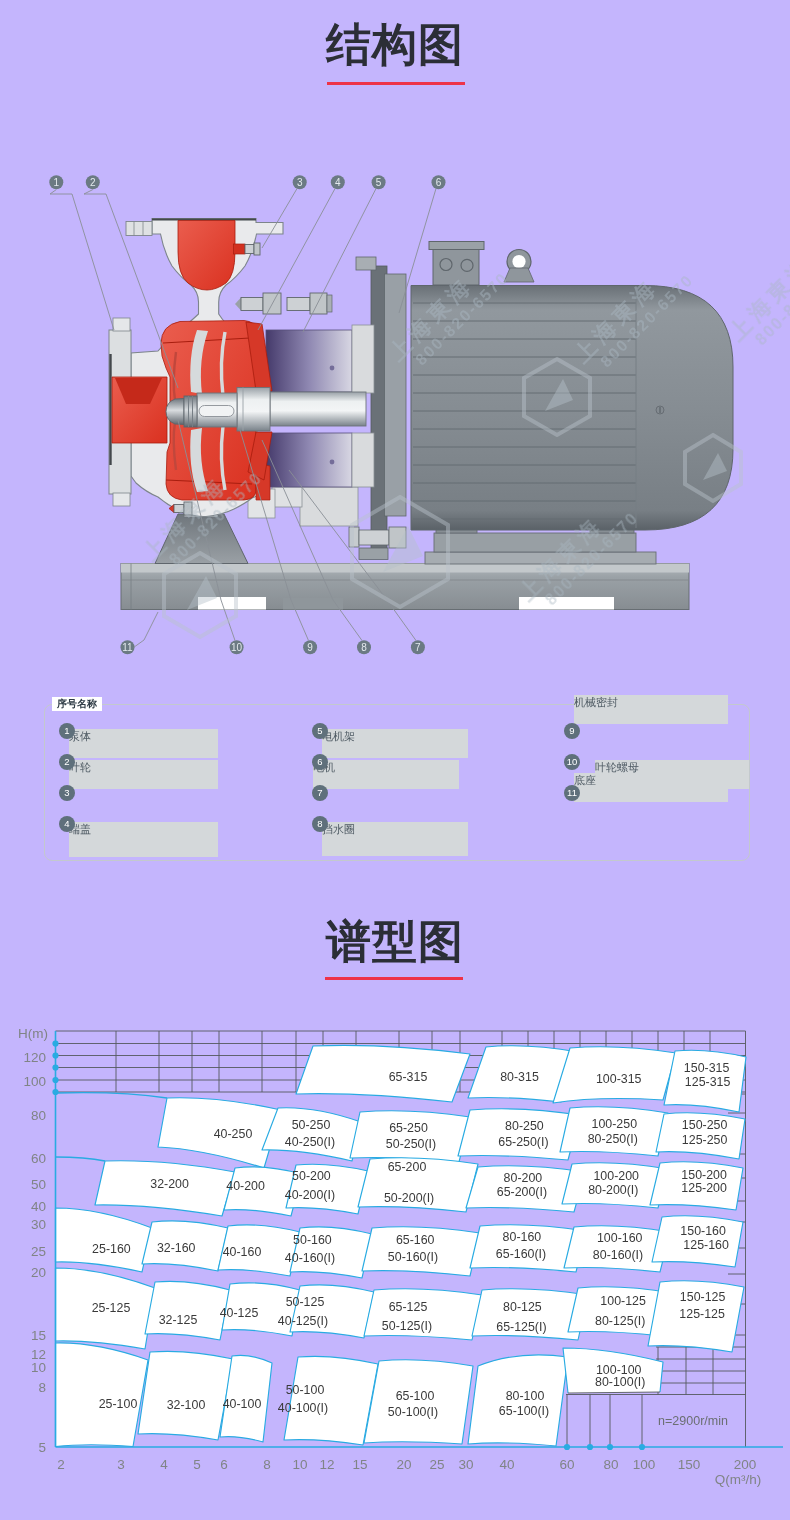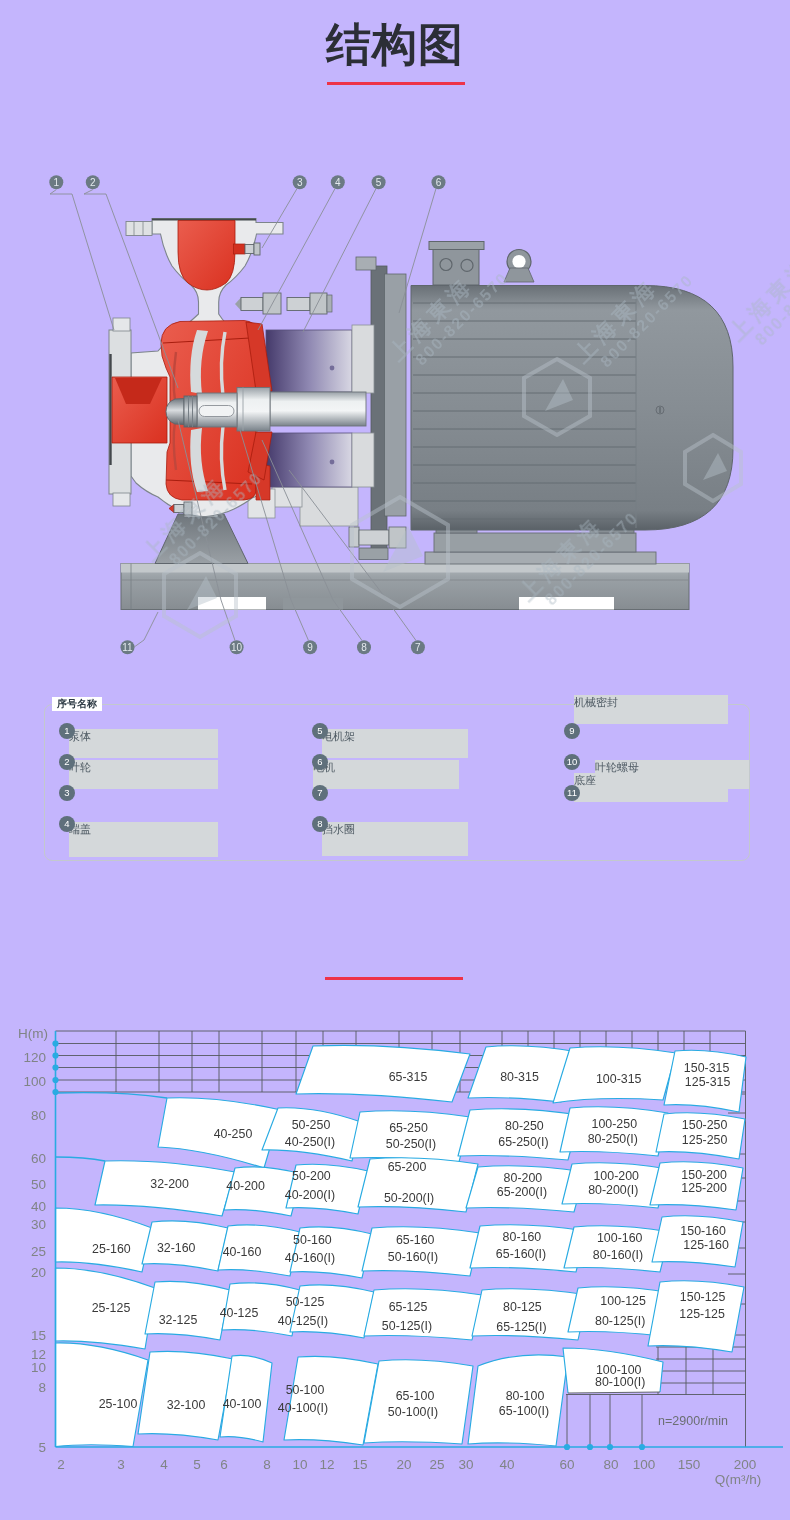--- a/index.html
+++ b/index.html
@@ -380,20 +380,21 @@
 <div class="li" style="left:564px;top:754px;">
       <span class="lc">10</span>
     </div>
 <div class="lb" style="left:595px;top:760px;width:154px;">叶轮螺母</div>
 
 <div class="li" style="left:564px;top:785px;">
       <span class="lc">11</span>
     </div>
 <div class="lb" style="left:574px;top:773px;width:154px;">底座</div>
 
+<div class="title" style="top:912px;">谱型图</div>
 
 <div class="redline" style="left:325px;top:977px;width:138px;"></div>
 
 <svg style="top:1010px;" width="790" height="500" viewBox="0 1010 790 500">
 
 <g stroke="#55595d" stroke-width="0.9" fill="none">
         <line x1="55.5" y1="1031" x2="745.5" y2="1031"></line>
         <line x1="55.5" y1="1043.5" x2="745.5" y2="1043.5"></line>
         <line x1="55.5" y1="1055.5" x2="745.5" y2="1055.5"></line>
         <line x1="55.5" y1="1067.5" x2="745.5" y2="1067.5"></line>

